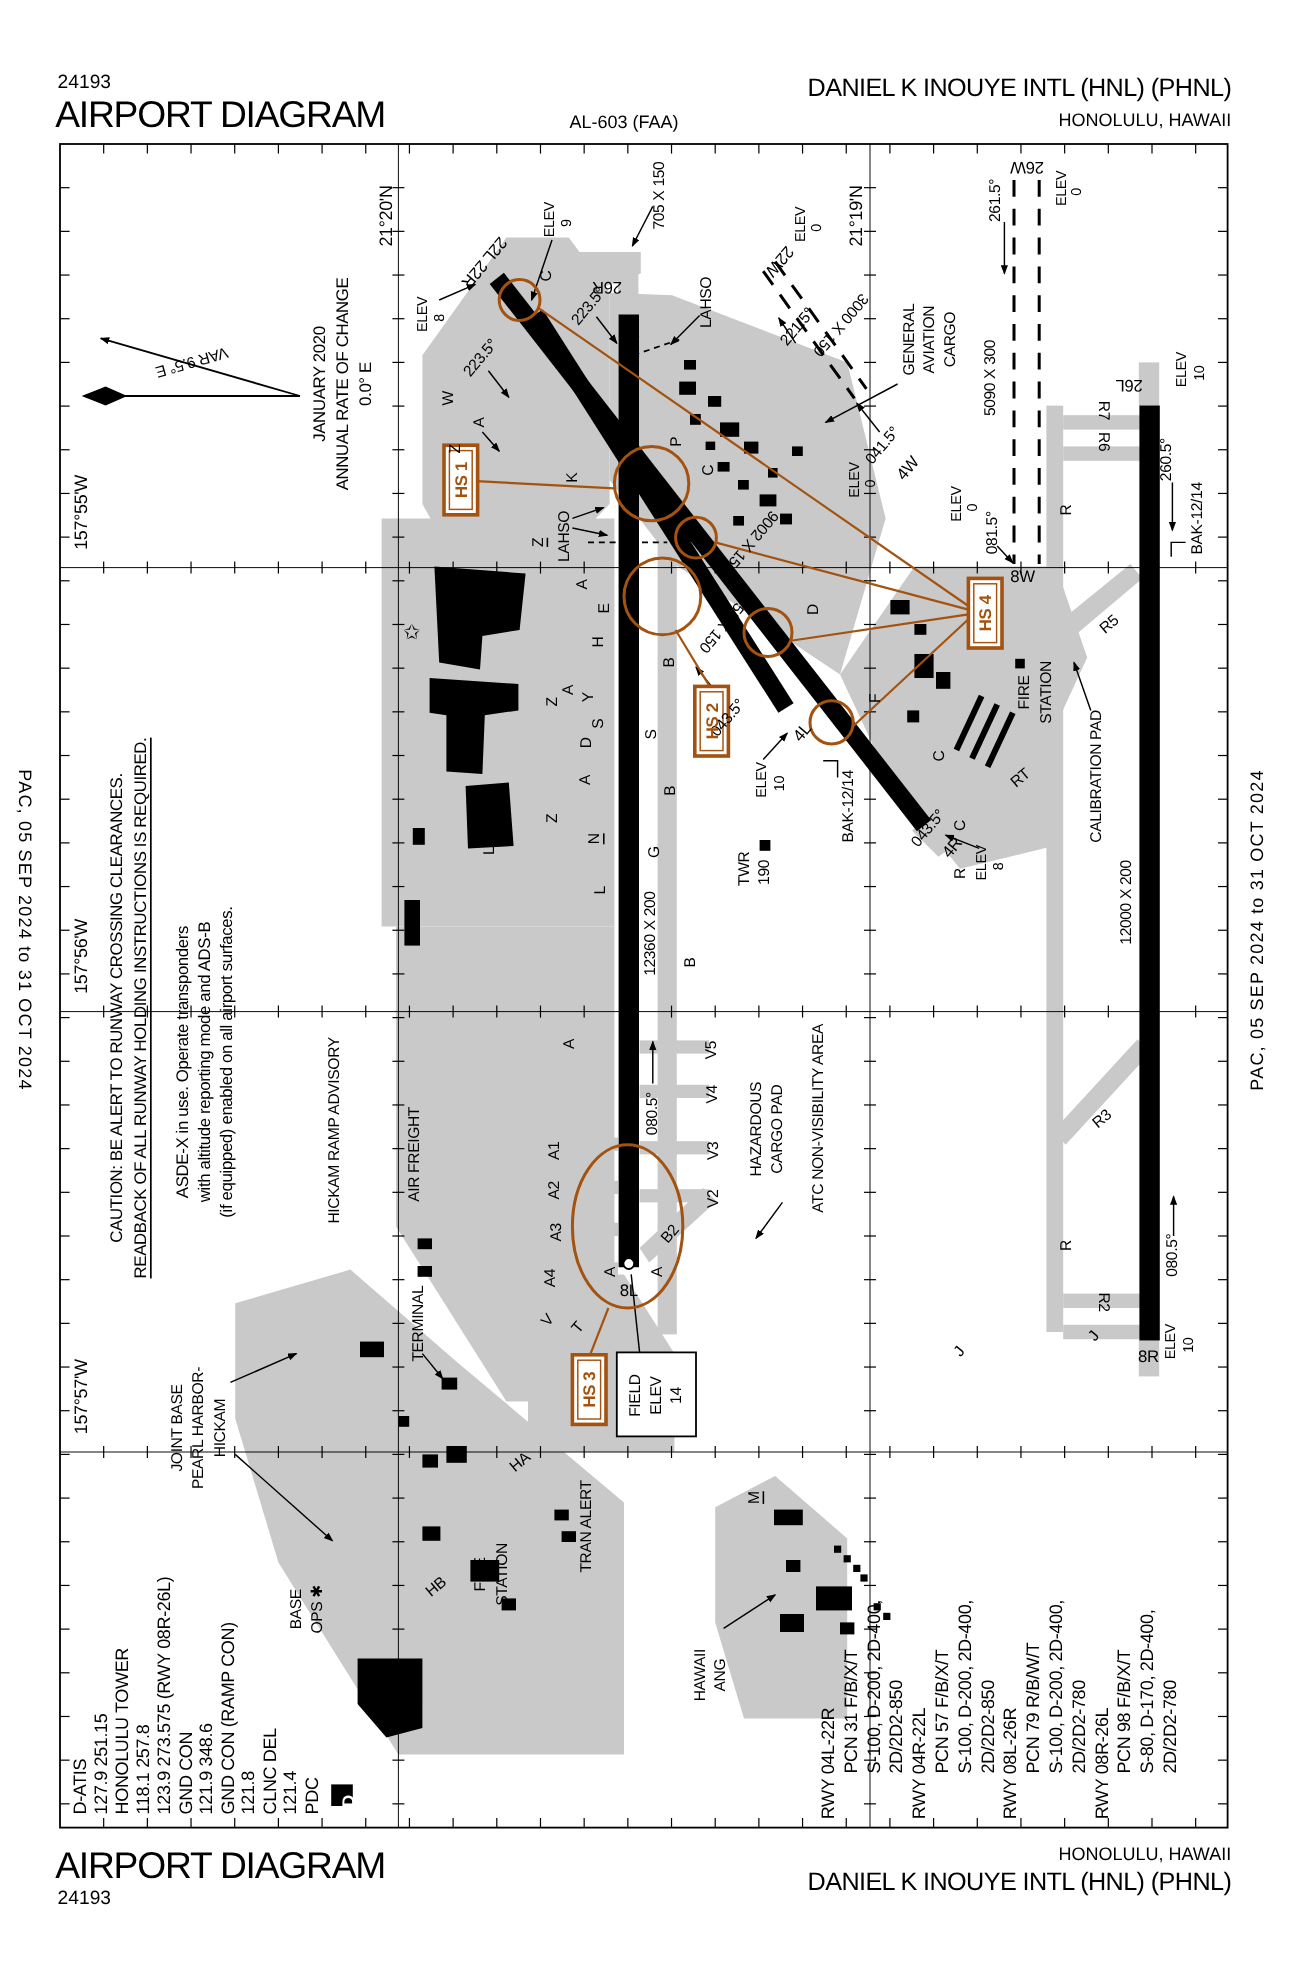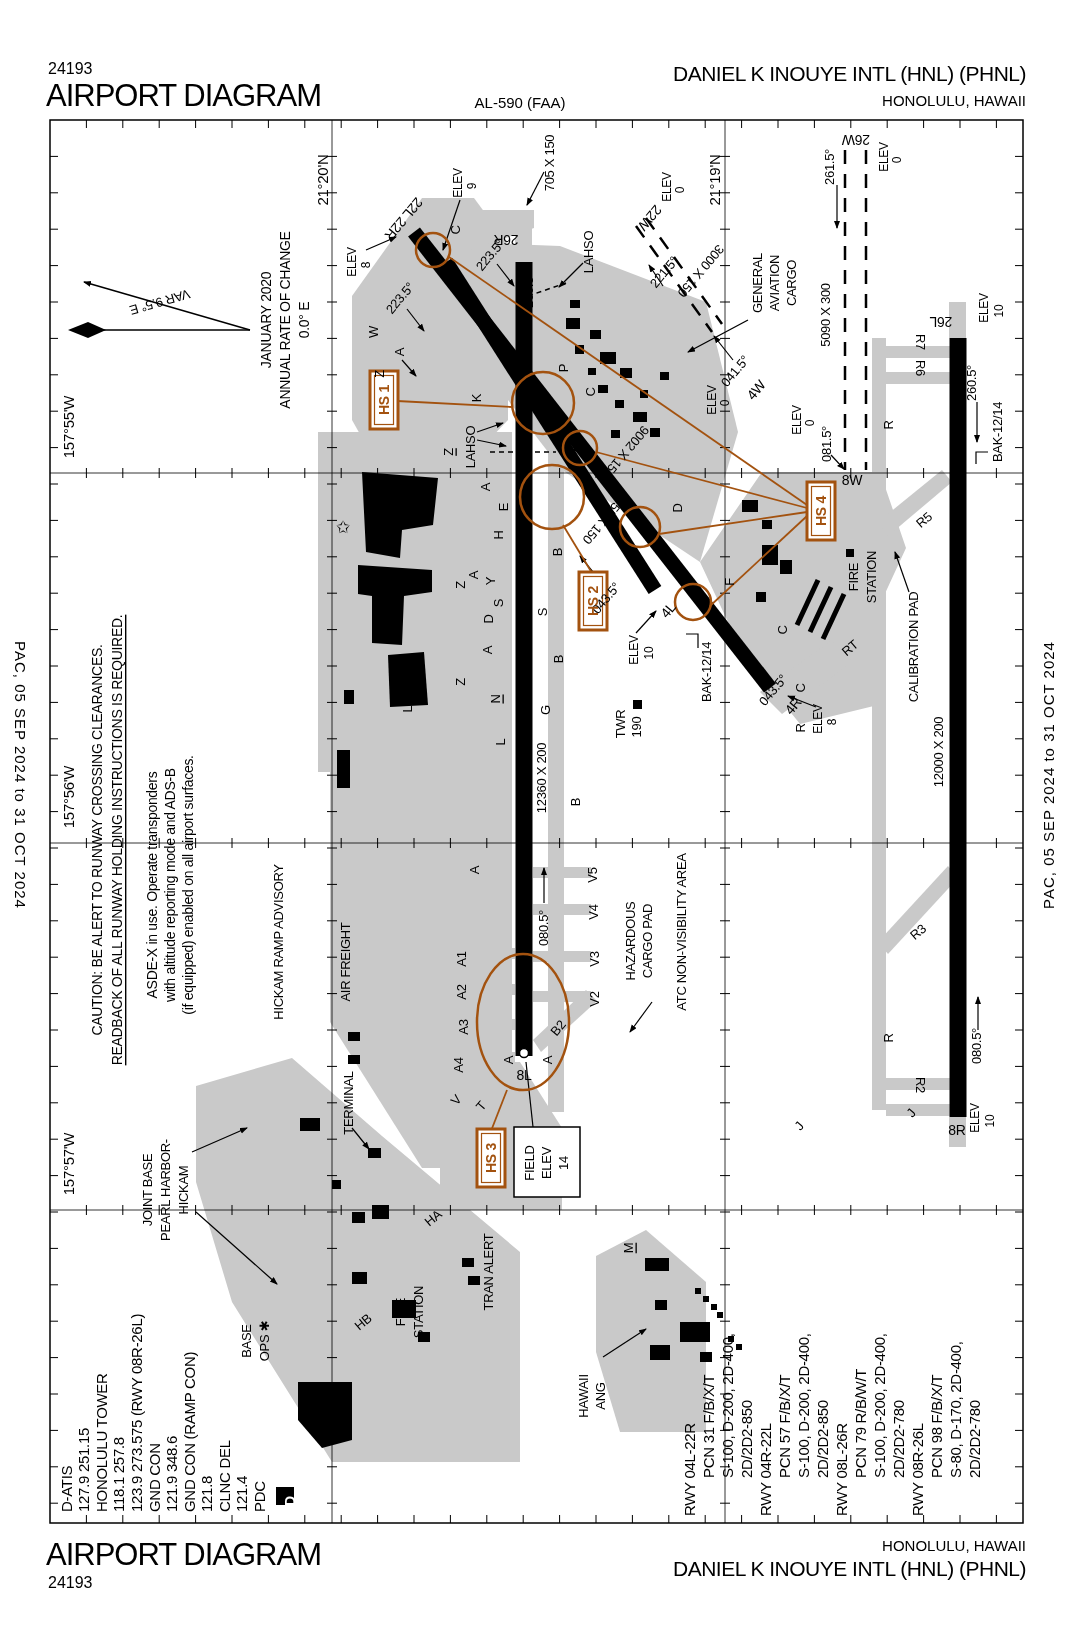--- a/index.html
+++ b/index.html
@@ -700,21 +700,21 @@
         <text x="904" y="1478" transform="rotate(-90 904 1478)" font-size="15" text-anchor="start" fill="#000000">2D/2D2-780</text>
         <text x="923" y="1516" transform="rotate(-90 923 1516)" font-size="15" text-anchor="start" fill="#000000">RWY 08R-26L</text>
         <text x="942" y="1478" transform="rotate(-90 942 1478)" font-size="15" text-anchor="start" fill="#000000">PCN 98 F/B/X/T</text>
         <text x="961" y="1478" transform="rotate(-90 961 1478)" font-size="15" text-anchor="start" fill="#000000">S-80, D-170, 2D-400,</text>
         <text x="980" y="1478" transform="rotate(-90 980 1478)" font-size="15" text-anchor="start" fill="#000000">2D/2D2-780</text>
       </g>
   </svg>
 
   <div class="hdr-code">24193</div>
   <div class="hdr-title">AIRPORT DIAGRAM</div>
-  <div class="hdr-al">AL-590 (FAA)</div>
+  <div class="hdr-al">AL-603 (FAA)</div>
   <div class="hdr-name">DANIEL K INOUYE INTL (HNL) (PHNL)</div>
   <div class="hdr-city">HONOLULU, HAWAII</div>
 
   <div class="ftr-title">AIRPORT DIAGRAM</div>
   <div class="ftr-code">24193</div>
   <div class="ftr-city">HONOLULU, HAWAII</div>
   <div class="ftr-name">DANIEL K INOUYE INTL (HNL) (PHNL)</div>
 
   <div class="pac-left">PAC,  05 SEP 2024  to  31 OCT 2024</div>
   <div class="pac-right">PAC,  05 SEP 2024  to  31 OCT 2024</div>

